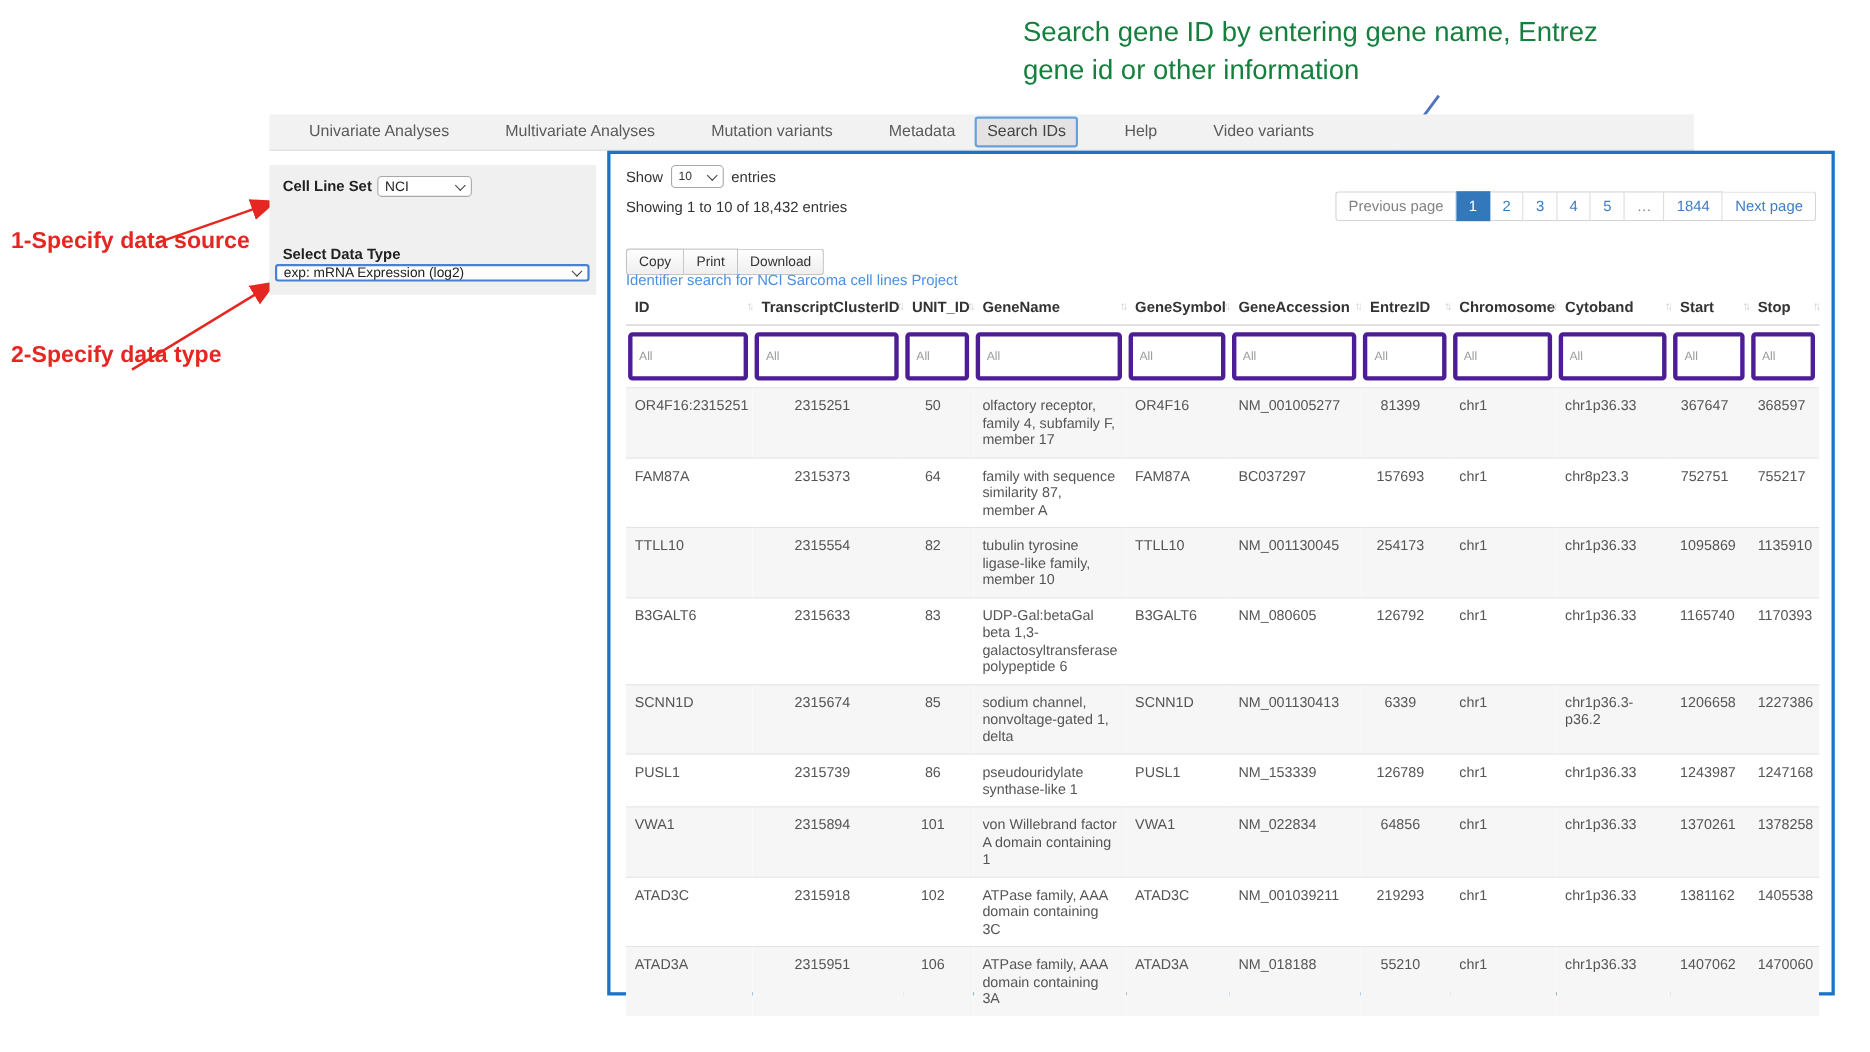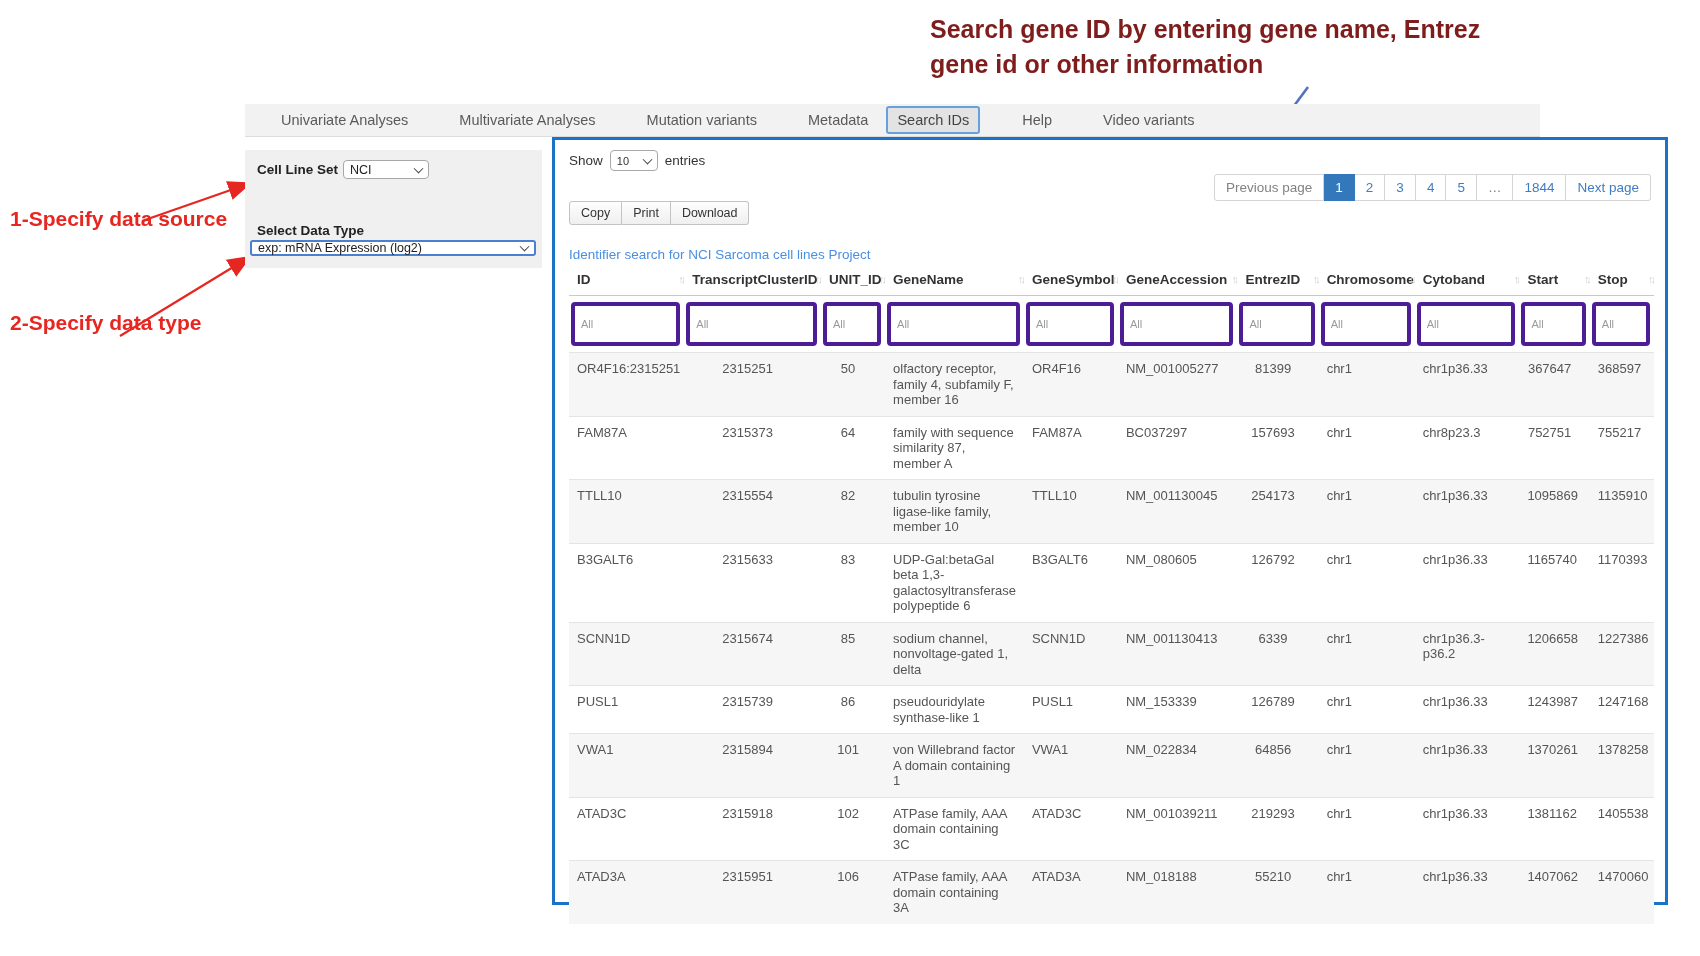--- a/index.html
+++ b/index.html
@@ -2,21 +2,21 @@
 <html><head>
 <meta charset="utf-8">
 <style>
   * { box-sizing: border-box; margin: 0; padding: 0; }
   html,body { width:1700px; height:956px; background:#fff; overflow:hidden;
     font-family:"Liberation Sans","DejaVu Sans",sans-serif; }
   .canvas { position:relative; width:1700px; height:956px; background:#fff; }
 
   
   .blue-note { position:absolute; left:930px; top:12px; width:620px;
-    font-size:25px; font-weight:bold; color:#7f1d1d; line-height:35px; }
+    font-size:25px; font-weight:normal; color:#15803d; line-height:35px; }
   .red-note { position:absolute; left:10px; font-size:21px; font-weight:bold; color:#e62620; }
   .red-note.one { top:207px; }
   .red-note.two { top:311px; }
   .arrows { position:absolute; left:0; top:0; width:1700px; height:956px; pointer-events:none; }
 
   
   .navbar { position:absolute; left:245px; top:104px; width:1295px; height:33px;
     background:#f2f2f2; border-bottom:1px solid #dcdcdc; display:flex; align-items:center;
     padding-left:12px; gap:27px; font-size:14.5px; color:#5a5a5a; }
   .tab { white-space:nowrap; cursor:default;margin-left:24px; }
@@ -44,21 +44,21 @@
   .show-row { display:flex; align-items:center; gap:7px; margin-top:2px; }
   .sel.tiny { width:48px; height:21px; font-size:11px; color:#333; justify-content:flex-start; }
   .showing { margin-top:10px; font-size:13.5px; color:#333; }
   .pagination { position:absolute; top:34px; right:14px; display:flex; font-size:13.5px;border-radius:10px; }
   .pg { border:1px solid #d5d5d5; border-left:none; background:#fff; color:#3f7cc6;
     padding:5px 11px; cursor:pointer; white-space:nowrap; }
   .pg:first-child { border-left:1px solid #d5d5d5; border-radius:3px 0 0 3px; }
   .pg:last-child { border-radius:0 3px 3px 0; }
   .pg.muted { color:#828282; }
   .pg.active { background:#3478bc; border-color:#3478bc; color:#fff; }
-  .btn-group { position:absolute; top:61px; left:14px; display:flex;align-items:flex-end; }
+  .btn-group { position:absolute; top:86px; left:14px; display:flex;align-items:flex-end; }
   .xbtn { border:1px solid #c3c3c3; border-left:none; background:linear-gradient(#fefefe,#efefef);
     color:#333; font-size:12.5px; padding:4px 11px; cursor:pointer; }
   .xbtn:first-child { border-left:1px solid #c3c3c3; border-radius:3px 0 0 3px; }
   .xbtn:last-child { border-radius:0 3px 3px 0; }
   .id-link { position:absolute; top:107px; left:14px; color:#4a8fe0; font-size:13.5px;
     text-decoration:none; cursor:pointer; }
 
   
   table.grid { position:absolute; top:126px; left:14px; width:1085px;
     border-collapse:collapse; table-layout:fixed; }
@@ -134,20 +134,21 @@
 
   <div class="panel">
     <div class="show-row">
       <span>Show</span>
       <div class="sel tiny">
         <span>10</span>
         <span class="chev"></span>
       </div>
       <span>entries</span>
     </div>
+    <div class="showing">Showing 1 to 10 of 18,432 entries</div>
     <div class="pagination" id="pagination">
         <div class="pg muted">Previous page</div>
         <div class="pg active">1</div>
         <div class="pg">2</div>
         <div class="pg">3</div>
         <div class="pg">4</div>
         <div class="pg">5</div>
         <div class="pg muted">…</div>
         <div class="pg">1844</div>
         <div class="pg">Next page</div>
@@ -186,21 +187,21 @@
             <td class="c8"><input class="filter-in" placeholder="All" style=""></td>
             <td class="c9"><input class="filter-in" placeholder="All" style=""></td>
             <td class="c10"><input class="filter-in" placeholder="All" style=""></td>
           </tr>
       </thead>
       <tbody id="table-body">
           <tr>
             <td class="c0">OR4F16:2315251</td>
             <td class="c1 num">2315251</td>
             <td class="c2 num">50</td>
-            <td class="c3">olfactory receptor, family 4, subfamily F, member 16</td>
+            <td class="c3">olfactory receptor, family 4, subfamily F, member 17</td>
             <td class="c4">OR4F16</td>
             <td class="c5">NM_001005277</td>
             <td class="c6 num">81399</td>
             <td class="c7">chr1</td>
             <td class="c8">chr1p36.33</td>
             <td class="c9 num">367647</td>
             <td class="c10 num">368597</td>
           </tr>
           <tr>
             <td class="c0">FAM87A</td>

